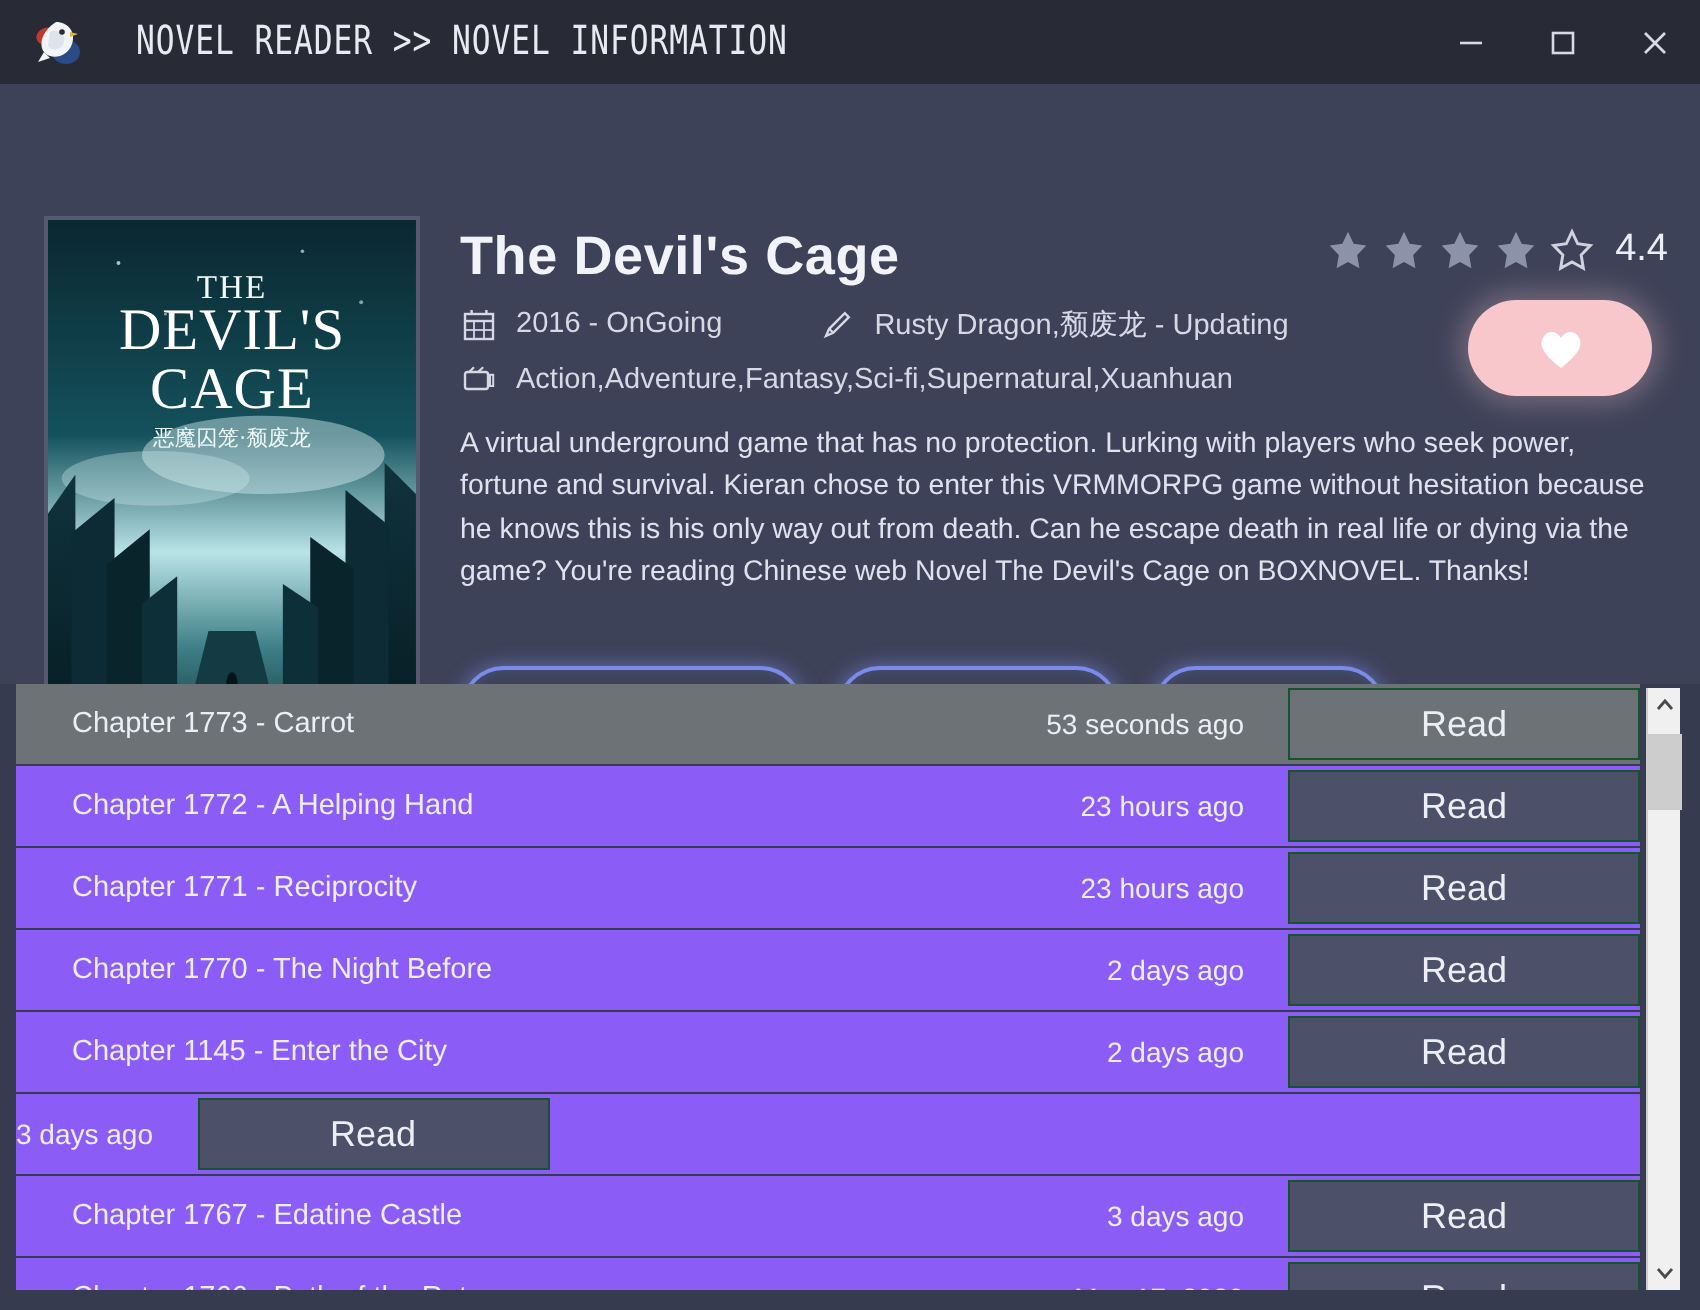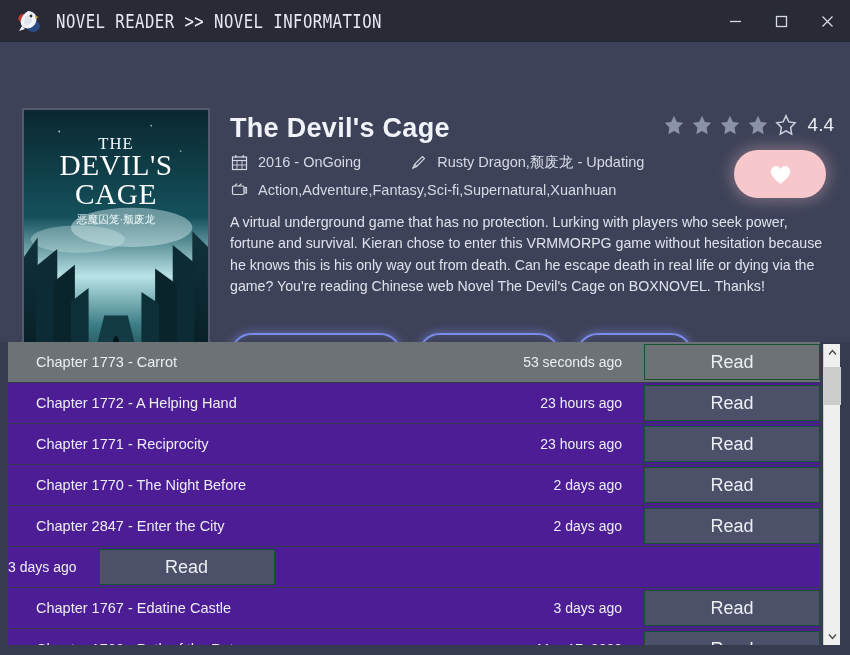--- a/index.html
+++ b/index.html
@@ -12,20 +12,21 @@
     font-family: "Liberation Sans", sans-serif;
   }
 
   
   .titlebar {
     height: 42px;
     background: #282b36;
     display: flex;
     align-items: center;
     position: relative;
+    gap: 12px;
   }
   .app-logo {
     width: 34px; height: 34px;
     margin-left: 12px;
     position: relative;
     flex: 0 0 auto;
   }
   .app-logo svg { display: block; width: 34px; height: 34px; }
 
   .titlebar-title {
@@ -171,21 +172,21 @@
     position: absolute;
     left: 8px; top: 0;
     width: 812px;
     height: 303px;
     overflow: hidden;
   }
   .chapter-row {
     height: 40px;
     display: flex;
     align-items: center;
-    background: #4c1d95;
+    background: #8b5cf6;
     margin-bottom: 1px;
     position: relative;
   }
   .chapter-row.selected { background: #6d7277; }
 
   .ch-title {
     flex: 1 1 auto;
     padding-left: 28px;
     color: #eceef4;
     font-size: 14.5px;
@@ -420,21 +421,21 @@
       <button class="ch-read">Read</button>
     </div>
 
     <div class="chapter-row">
       <span class="ch-title">Chapter 1770 - The Night Before</span>
       <span class="ch-time">2 days ago</span>
       <button class="ch-read">Read</button>
     </div>
 
     <div class="chapter-row">
-      <span class="ch-title">Chapter 2847 - Enter the City</span>
+      <span class="ch-title">Chapter 1145 - Enter the City</span>
       <span class="ch-time">2 days ago</span>
       <button class="ch-read">Read</button>
     </div>
 
     <div class="chapter-row">
       <span class="ch-time">3 days ago</span>
       <button class="ch-read">Read</button>
     </div>
 
     <div class="chapter-row">

